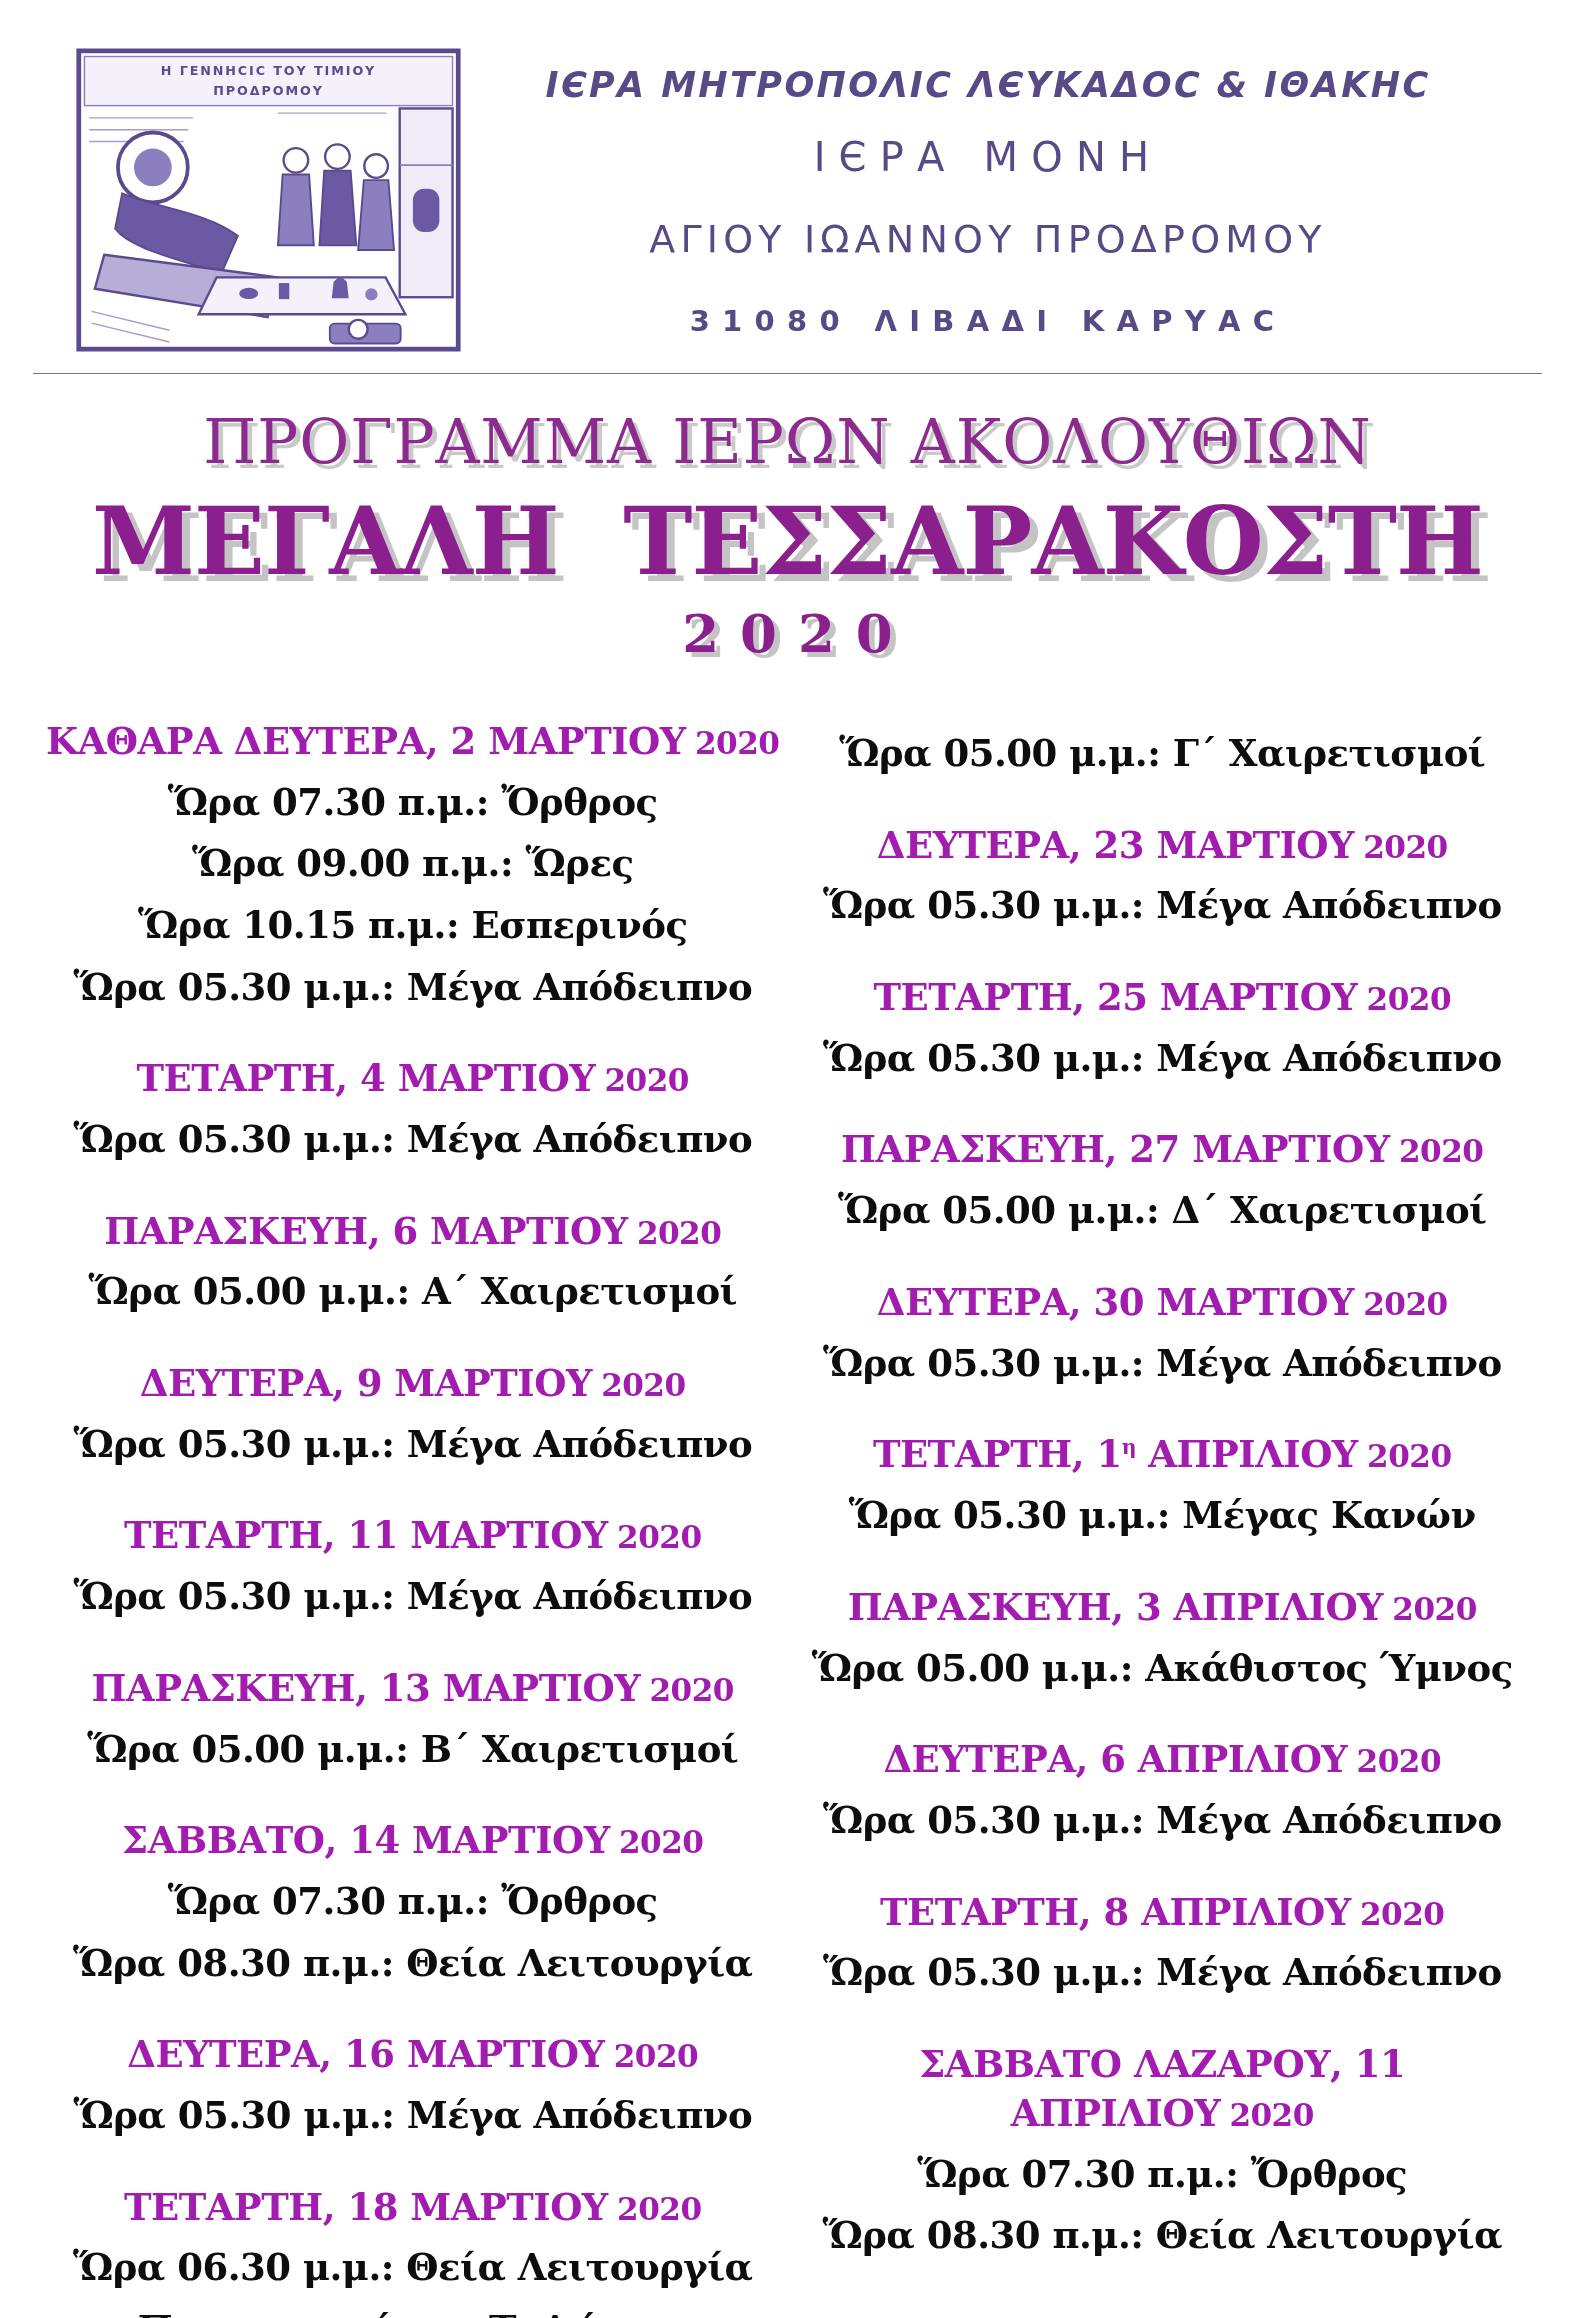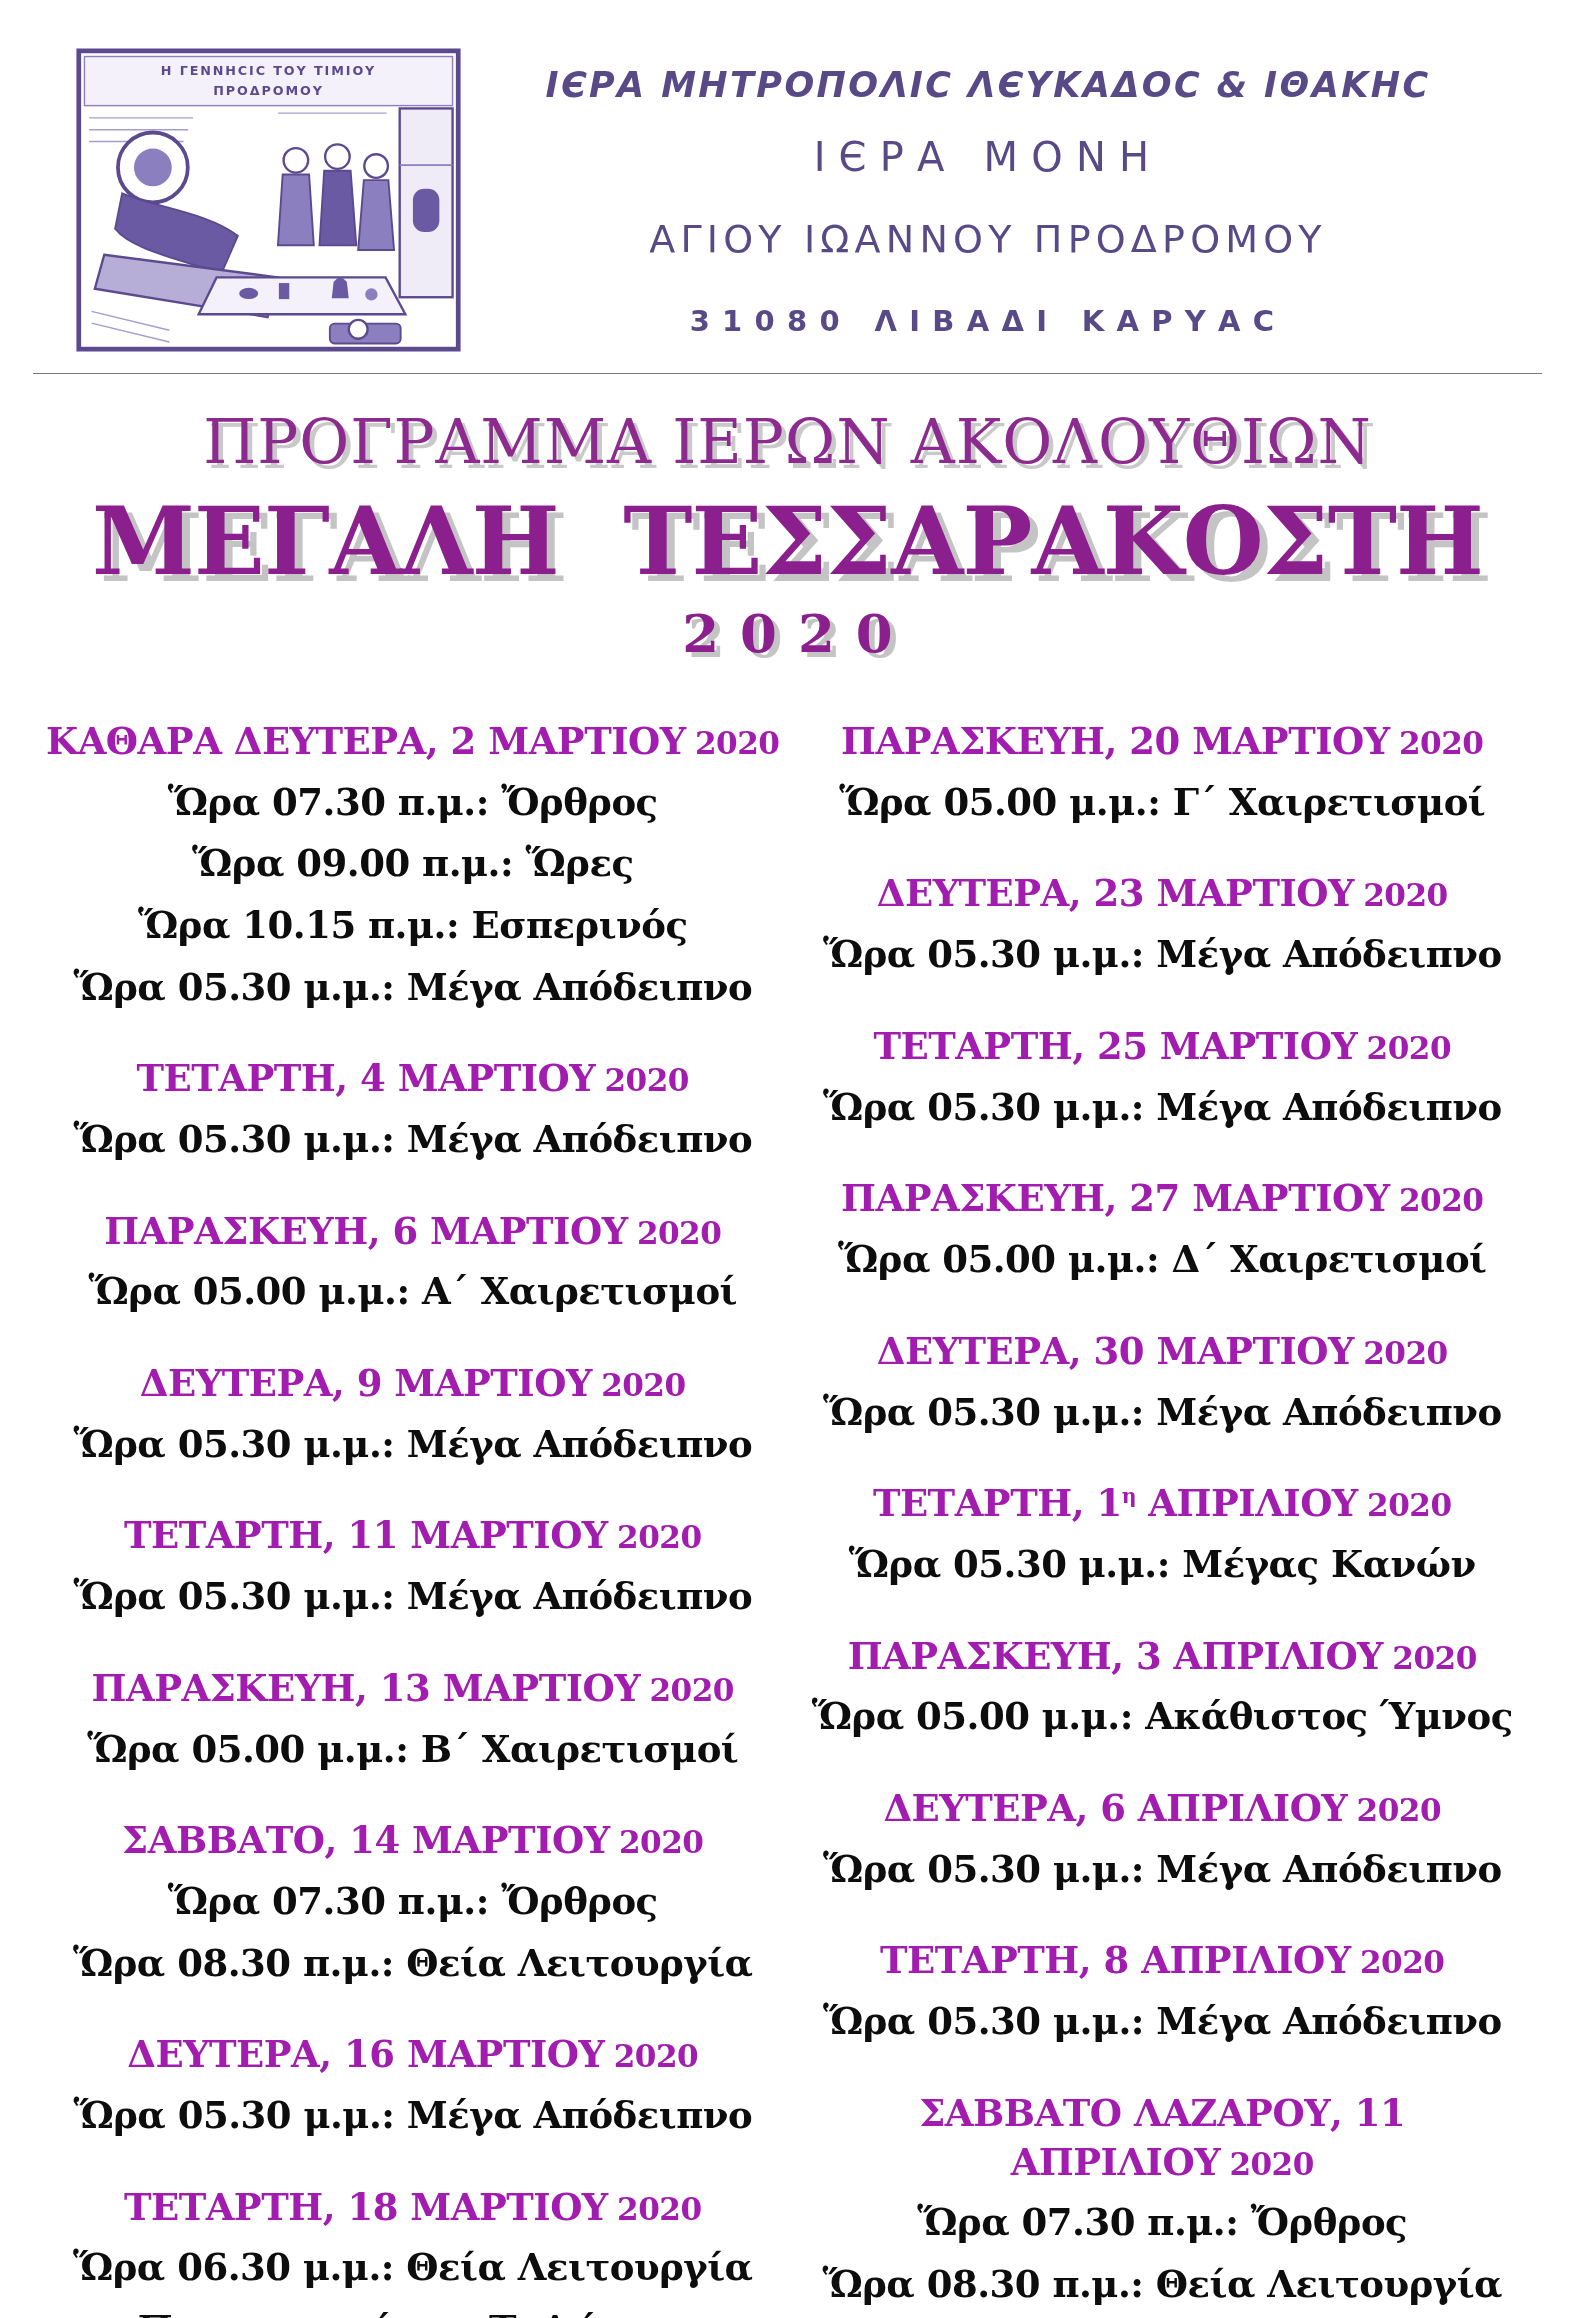--- a/index.html
+++ b/index.html
@@ -187,21 +187,20 @@
           <div class="service-line">Ὥρα 05.30 μ.μ.: Μέγα Απόδειπνο</div>
         </div>
         <div class="block">
           <div class="date-header"><span>ΤΕΤΑΡΤΗ, 18 ΜΑΡΤΙΟΥ</span><span class="year">2020</span></div>
           <div class="service-line">Ὥρα 06.30 μ.μ.: Θεία Λειτουργία</div>
           <div class="service-line">Προηγιασμένων Τ. Δώρων</div>
         </div>
       </div>
       <div class="column">
         <div class="block">
-          <div class="date-header"><span>ΠΑΡΑΣΚΕΥΗ, 20 ΜΑΡΤΙΟΥ</span><span class="year">2020</span></div>
           <div class="service-line">Ὥρα 05.00 μ.μ.: Γ΄ Χαιρετισμοί</div>
         </div>
         <div class="block">
           <div class="date-header"><span>ΔΕΥΤΕΡΑ, 23 ΜΑΡΤΙΟΥ</span><span class="year">2020</span></div>
           <div class="service-line">Ὥρα 05.30 μ.μ.: Μέγα Απόδειπνο</div>
         </div>
         <div class="block">
           <div class="date-header"><span>ΤΕΤΑΡΤΗ, 25 ΜΑΡΤΙΟΥ</span><span class="year">2020</span></div>
           <div class="service-line">Ὥρα 05.30 μ.μ.: Μέγα Απόδειπνο</div>
         </div>

